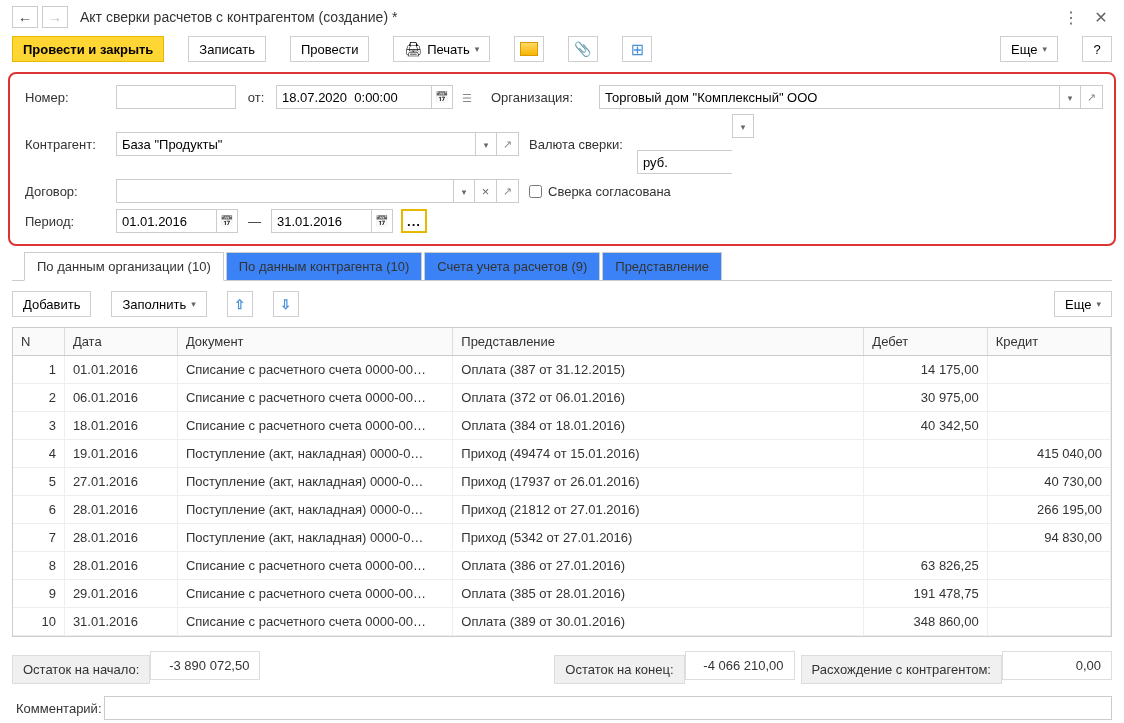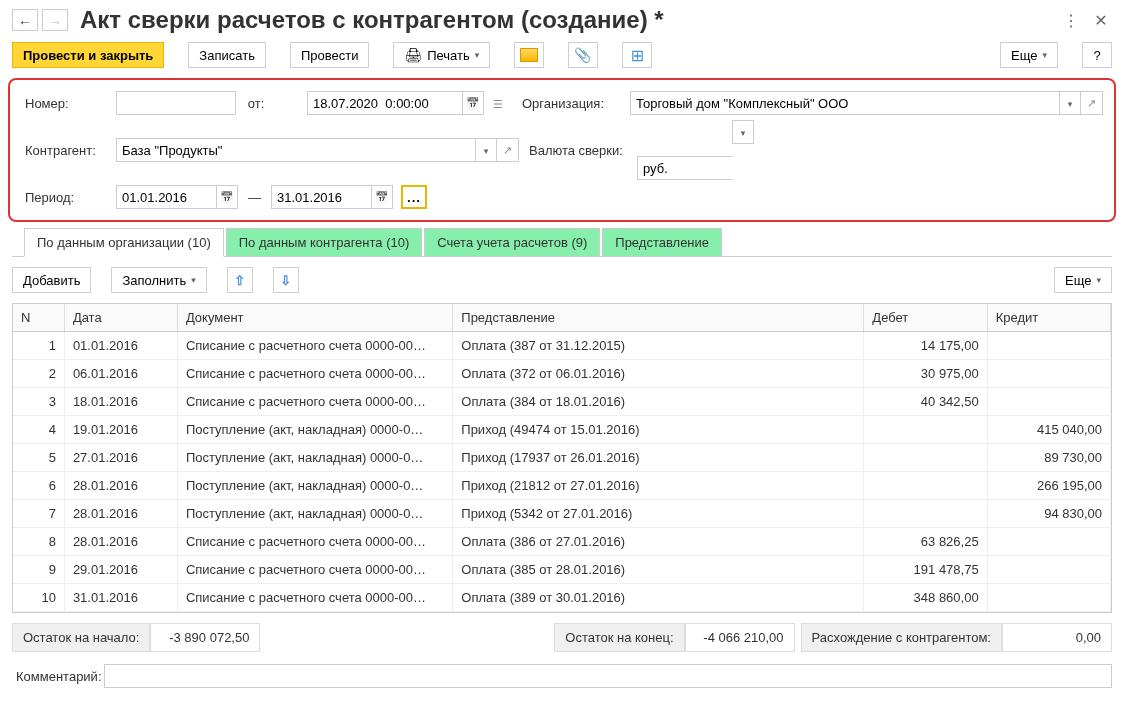--- a/index.html
+++ b/index.html
@@ -3,21 +3,21 @@
 <meta charset="utf-8">
 <style>
   * { box-sizing: border-box; margin: 0; padding: 0; }
   body { font-family: Arial, sans-serif; font-size: 13px; color: #333; background: #fff; width: 1124px; }
   
   
   .title-bar { display: flex; align-items: center; padding: 6px 12px 8px 12px; }
   .nav-btns { display: flex; gap: 4px; margin-right: 12px; }
   .nav-btn { width: 26px; height: 22px; border: 1px solid #ccc; background: #fff; display: flex; align-items: center; justify-content: center; font-size: 14px; cursor: pointer; }
   .nav-btn.disabled { color: #bbb; }
-  .title { font-size: 24px; font-weight: bold; flex: 1; }
+  .title { font-size: 14px; font-weight: normal; flex: 1; }
   .title-right { display: flex; align-items: center; gap: 8px; }
   .title-icon { width: 22px; height: 22px; display: flex; align-items: center; justify-content: center; font-size: 16px; color: #666; cursor: pointer; }
   
   
   .toolbar { display: flex; align-items: center; gap: 24px; padding: 0 12px 10px 12px; }
   .btn { height: 26px; padding: 0 10px; border: 1px solid #cfcfcf; background: #fff; font-size: 13px; cursor: pointer; display: inline-flex; align-items: center; gap: 5px; }
   .btn-primary { background: #ffd633; border-color: #e6b800; font-weight: bold; }
   .btn-icon-only { width: 30px; padding: 0; justify-content: center; }
   .toolbar-spacer { flex: 1; }
   .dropdown-arrow { font-size: 9px; color: #666; }
@@ -32,21 +32,21 @@
   .input-group .input { border-right: none; }
   .input-btn { width: 22px; height: 24px; border: 1px solid #ccc; background: #fff; display: flex; align-items: center; justify-content: center; cursor: pointer; font-size: 10px; }
   .input-btn + .input-btn { border-left: none; }
   .checkbox { margin: 0 6px 0 10px; }
   .period-dash { margin: 0 10px; }
   .period-btn { width: 26px; height: 24px; border: 2px solid #e6b800; background: #fff; cursor: pointer; margin-left: 8px; font-weight: bold; letter-spacing: 1px; }
   
   
   .tabs { display: flex; padding: 0 24px; position: relative; }
   .tabs::after { content: ""; position: absolute; left: 12px; right: 12px; bottom: 0; height: 1px; background: #ccc; z-index: 0; }
-  .tab { padding: 6px 12px; border: 1px solid #ccc; background: #86efac; cursor: pointer; font-size: 13px; position: relative; z-index: 1; margin-right: 2px; }
+  .tab { padding: 6px 12px; border: 1px solid #ccc; background: #3b82f6; cursor: pointer; font-size: 13px; position: relative; z-index: 1; margin-right: 2px; }
   .tab.active { background: #fff; border-bottom: 1px solid #fff; z-index: 2; }
   
   
   .table-toolbar { display: flex; align-items: flex-end; gap: 20px; padding: 10px 12px; }
   .arrow-btn { width: 26px; height: 26px; border: 1px solid #cfcfcf; background: #fff; cursor: pointer; display: flex; align-items: center; justify-content: center; color: #4a90d9; font-weight: bold; }
   
   
   .table-wrap { margin: 0 12px; border: 1px solid #ccc; overflow-x: hidden; }
   .table { width: 100%; border-collapse: collapse; }
   .table th { text-align: left; font-weight: normal; padding: 6px 8px; border-right: 1px solid #ddd; border-bottom: 1px solid #ccc; background: #fafafa; font-size: 13px; }
@@ -54,21 +54,21 @@
   .table td.num { text-align: right; }
   .col-n { width: 50px; text-align: right; }
   .col-date { width: 110px; }
   .col-doc { width: 268px; }
   .col-repr { width: 400px; }
   .col-debit { width: 120px; }
   .col-credit { width: 120px; }
   
   
   .summary { display: flex; align-items: center; gap: 0; padding: 0; margin: 10px 12px 6px 12px; font-size: 13px; }
-  .summary-cell { background: #f0f0f0; border: 1px solid #ddd; padding: 6px 10px; }
+  .summary-cell { background: #f0f0f0; border: 1px solid #ddd; padding: 6px 10px; margin-top: 8px; }
   .summary-val { background: #fff; border: 1px solid #ddd; padding: 6px 10px; min-width: 110px; text-align: right; }
   .summary-spacer { flex: 1; }
   
   .comment-row { display: flex; align-items: center; padding: 6px 12px 14px 12px; }
   .comment-row .label { width: 92px; }
   .comment-input { flex: 1; }
 
   .icon-printer::before { content: "🖨"; font-size: 14px; }
   .icon-email { background: linear-gradient(#ffd966,#f8b500); border: 1px solid #d99a00; width: 18px; height: 14px; display: inline-block; position: relative; }
   .icon-clip::before { content: "📎"; font-size: 14px; }
@@ -119,21 +119,21 @@
     </button>
   <button class="btn btn-icon-only">?</button>
 </div>
 
 <div class="red-form">
   <div class="form-row">
     <div class="label">Номер:</div>
     <input class="input" style="width: 120px;" value="">
     <div style="width:40px;text-align:center">от:</div>
     <div class="input-group">
-      <input class="input" style="width: 155px; margin-left: 31px;" value="18.07.2020  0:00:00">
+      <input class="input" style="width: 155px;" value="18.07.2020  0:00:00">
       <div class="input-btn">
           <span class="icon-cal"></span>
         </div>
     </div>
     <div style="width:28px;text-align:center"><span class="icon-list"></span></div>
     <div class="label-wide">Организация:</div>
     <div class="input-group" style="flex:1">
       <input class="input" style="flex: 1 1 0%;" value="Торговый дом &quot;Комплексный&quot; ООО">
       <div class="input-btn">
           <span class="icon-down"></span>
@@ -154,20 +154,37 @@
           <span class="icon-open"></span>
         </div>
     </div>
     <div class="label-wide">Валюта сверки:</div>
     <div class="input-group">
       <input class="input" style="width: 95px; margin-top: 36px;" value="руб.">
       <div class="input-btn">
           <span class="icon-down"></span>
         </div>
     </div>
+  </div>
+  <div class="form-row">
+    <div class="label">Договор:</div>
+    <div class="input-group" style="width:403px">
+      <input class="input" style="flex: 1 1 0%;" value="">
+      <div class="input-btn">
+          <span class="icon-down"></span>
+        </div>
+      <div class="input-btn">
+          <span class="icon-x"></span>
+        </div>
+      <div class="input-btn">
+          <span class="icon-open"></span>
+        </div>
+    </div>
+    <input type="checkbox" class="checkbox" style="">
+    <span>Сверка согласована</span>
   </div>
   <div class="form-row">
     <div class="label">Период:</div>
     <div class="input-group">
       <input class="input" style="width: 100px;" value="01.01.2016">
       <div class="input-btn">
           <span class="icon-cal"></span>
         </div>
     </div>
     <span class="period-dash">—</span>
@@ -247,21 +264,21 @@
           <td class="col-repr">Приход (49474 от 15.01.2016)</td>
           <td class="num col-debit"></td>
           <td class="num col-credit">415 040,00</td>
         </tr>
         <tr>
           <td class="num col-n">5</td>
           <td class="col-date">27.01.2016</td>
           <td class="col-doc">Поступление (акт, накладная) 0000-0…</td>
           <td class="col-repr">Приход (17937 от 26.01.2016)</td>
           <td class="num col-debit"></td>
-          <td class="num col-credit">89 730,00</td>
+          <td class="num col-credit">40 730,00</td>
         </tr>
         <tr>
           <td class="num col-n">6</td>
           <td class="col-date">28.01.2016</td>
           <td class="col-doc">Поступление (акт, накладная) 0000-0…</td>
           <td class="col-repr">Приход (21812 от 27.01.2016)</td>
           <td class="num col-debit"></td>
           <td class="num col-credit">266 195,00</td>
         </tr>
         <tr>

